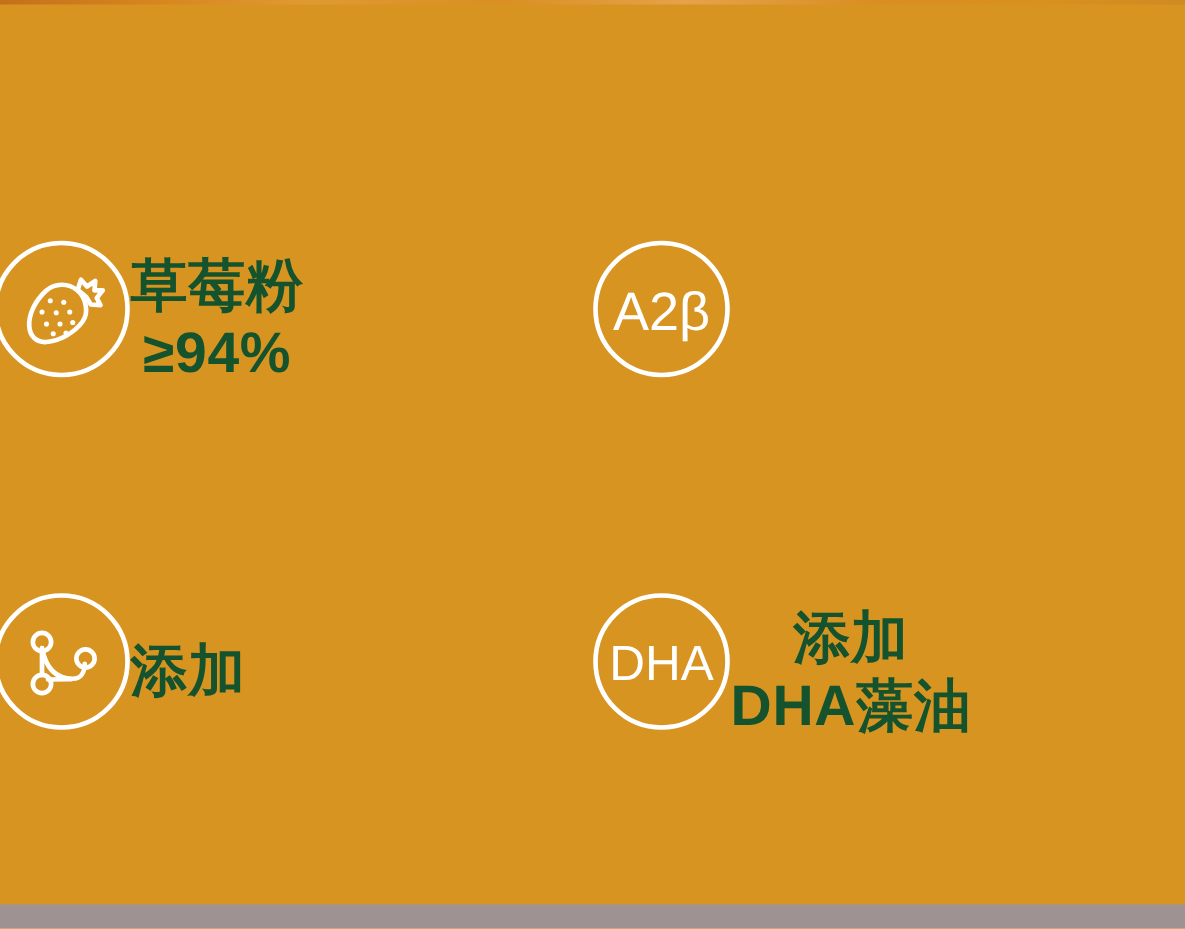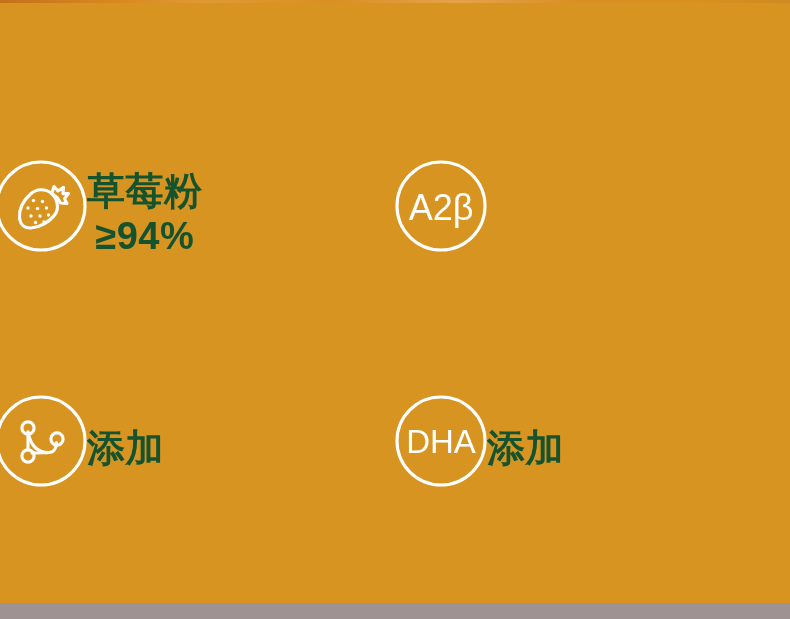--- a/index.html
+++ b/index.html
@@ -171,19 +171,20 @@
       </div>
     </div>
 
     <div class="feature-card col-right">
       <svg class="icon-circle" viewBox="0 0 92 92">
         <circle class="stroke" cx="46" cy="46" r="44"></circle>
         <text class="glyph" x="46" y="58" font-size="33">DHA</text>
       </svg>
       <div class="feature-label">
         <span class="line">添加</span>
+        <span class="line">DHA藻油</span>
       </div>
     </div>
 
   </div>
 
   <div id="bottom-band"></div>
 </div>
 
 </body></html>

